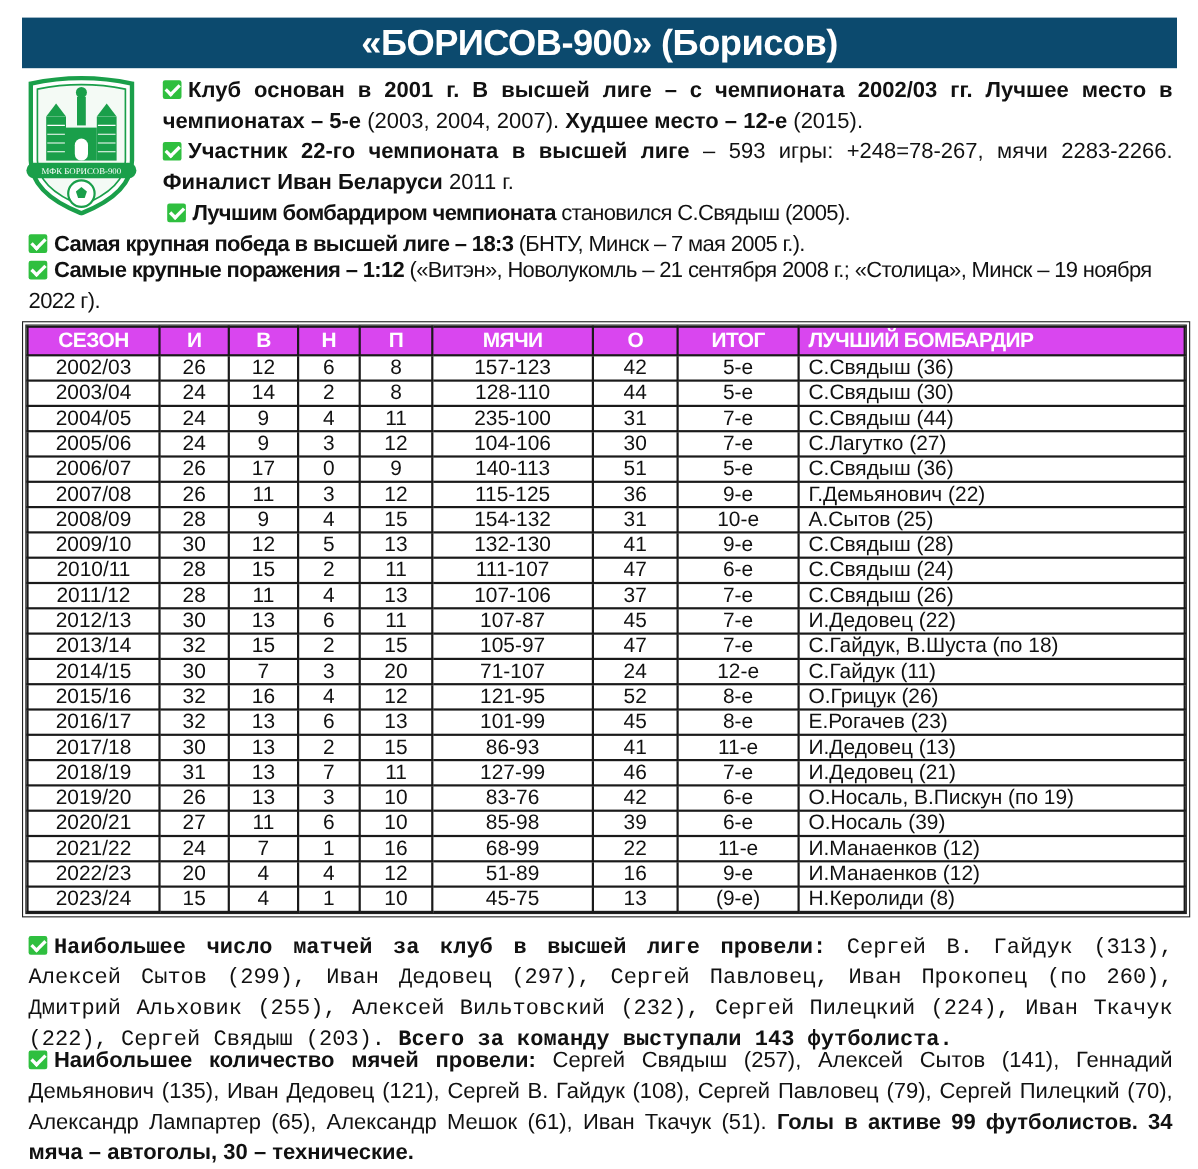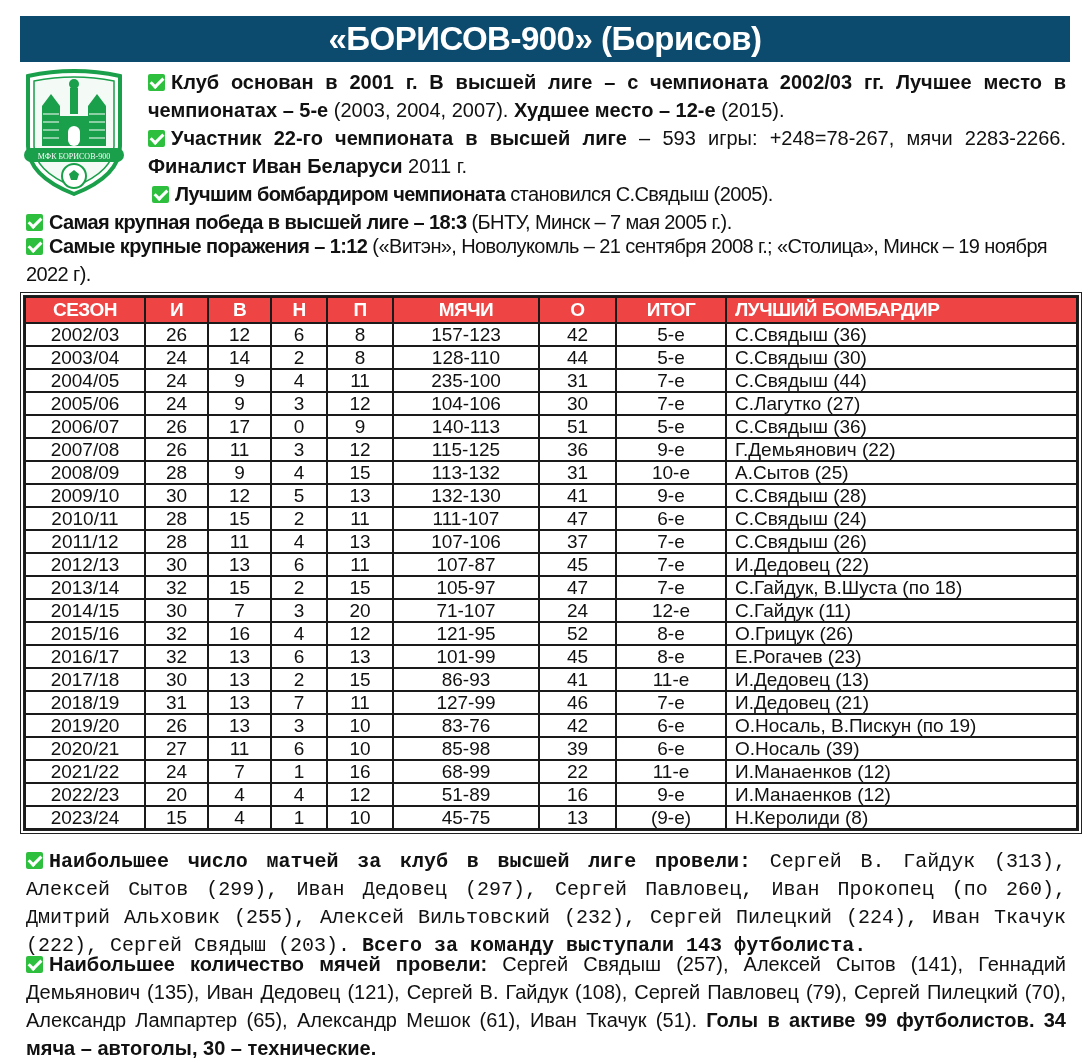--- a/index.html
+++ b/index.html
@@ -21,21 +21,21 @@
   .p3 { left: 136px; top: 180px; width: 918px; margin-left: 16px; }
   .p4 { left: 26px; top: 208px; width: 1040px; }
   .p5 { left: 26px; top: 232px; width: 1040px; }
   .p6 { left: 26px; top: 848px; width: 1040px; font-family: Liberation Mono, monospace; }
   .p7 { left: 26px; top: 950px; width: 1040px; }
   .narrow { font-stretch: condensed; letter-spacing: -0.6px; }
 
   .tbl-wrap { position: absolute; left: 20px; top: 292px; width: 1062px;
               border: 4px double #222; box-sizing: border-box; }
   table { border-collapse: collapse; width: 100%; font-size: 19px; }
-  th { background: #ef4444; color: #fff; font-weight: bold; height: 24px; padding: 0;
+  th { background: #d946ef; color: #fff; font-weight: bold; height: 24px; padding: 0;
        border: 2px solid #1a1a1a; text-align: center; font-size: 19px; letter-spacing: -0.5px; }
   th.scorer, td.scorer { text-align: left; padding-left: 8px; }
   td { border: 2px solid #1a1a1a; height: 21px; padding: 0; text-align: center; line-height: 20px; }
   td.scorer { font-size: 19px; }
   col.c-season { width: 120px; }
   col.c-i { width: 63px; }
   col.c-v { width: 63px; }
   col.c-n { width: 56px; }
   col.c-p { width: 66px; }
   col.c-goals { width: 146px; }
@@ -184,21 +184,21 @@
           <td>36</td>
           <td>9-е</td>
           <td class="scorer">Г.Демьянович (22)</td>
         </tr>
         <tr>
           <td>2008/09</td>
           <td>28</td>
           <td>9</td>
           <td>4</td>
           <td>15</td>
-          <td>113-132</td>
+          <td>154-132</td>
           <td>31</td>
           <td>10-е</td>
           <td class="scorer">А.Сытов (25)</td>
         </tr>
         <tr>
           <td>2009/10</td>
           <td>30</td>
           <td>12</td>
           <td>5</td>
           <td>13</td>

